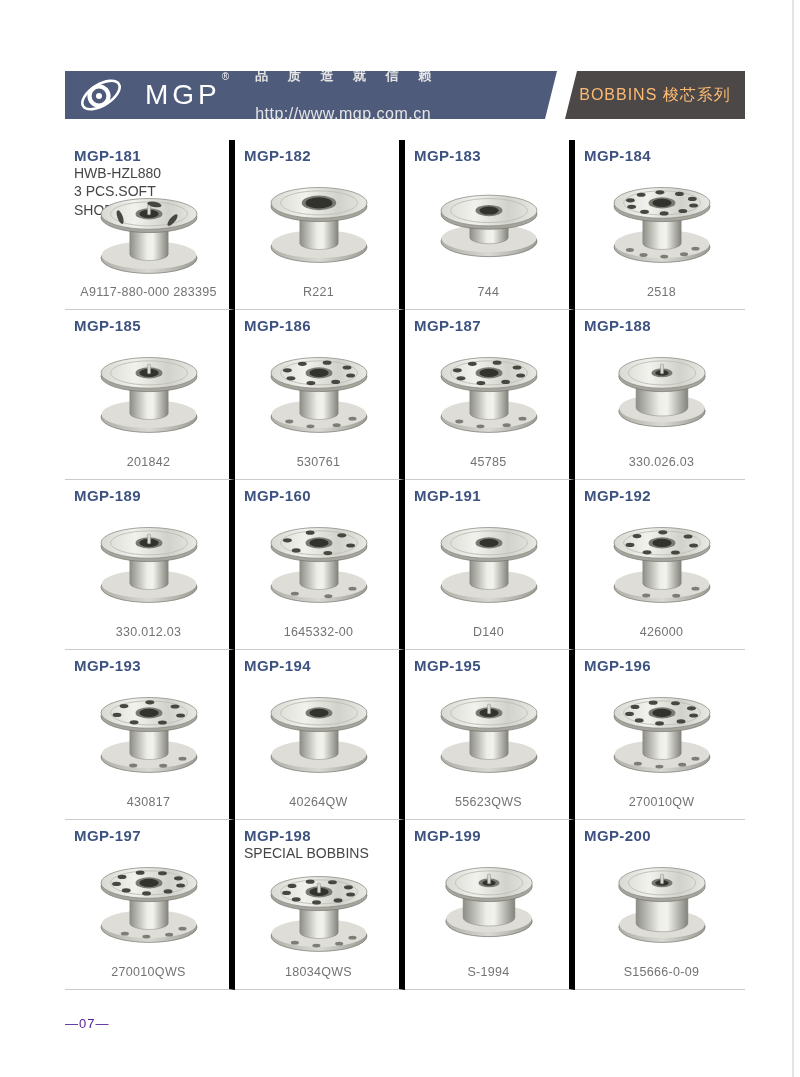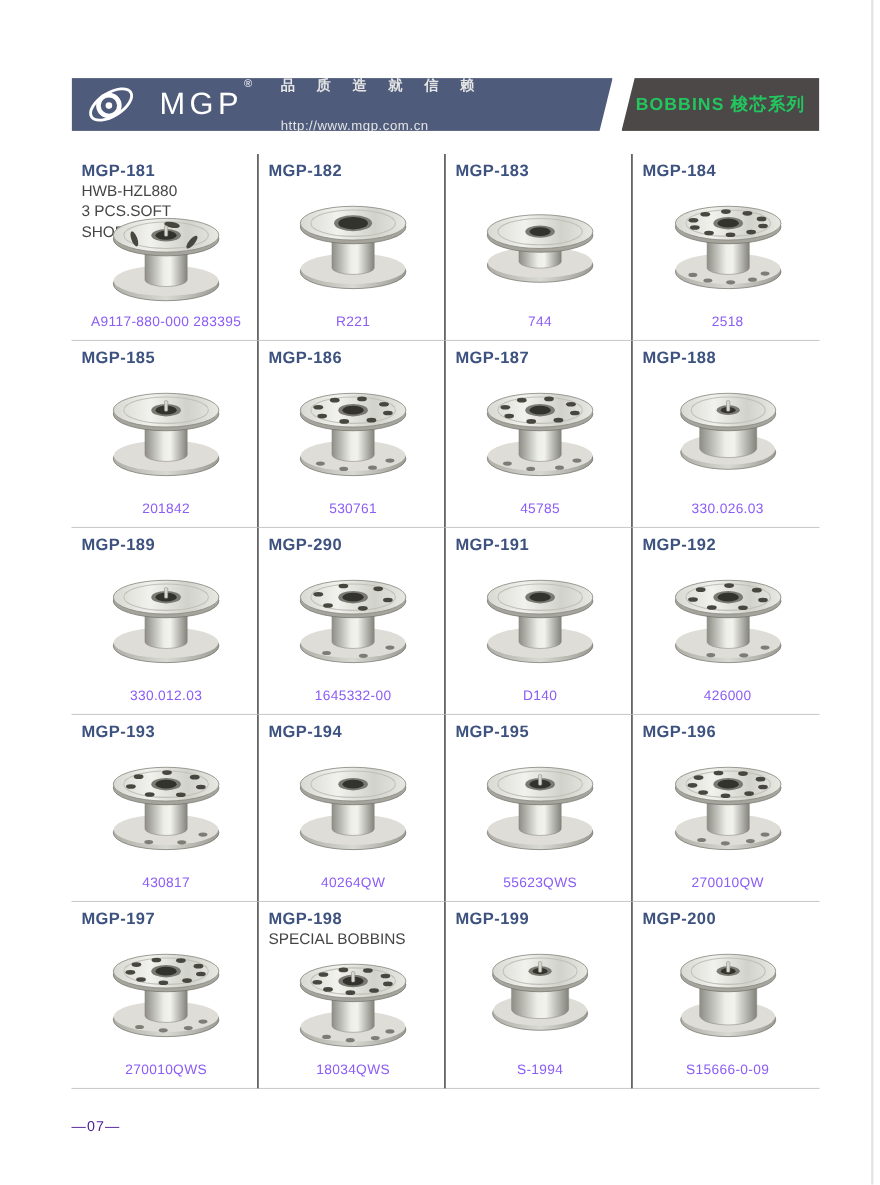--- a/index.html
+++ b/index.html
@@ -15,43 +15,43 @@
   .header-blue{
     position:absolute;left:0;top:0;width:492px;height:48px;background:#4e5b7b;
     clip-path:polygon(0 0,100% 0,calc(100% - 12px) 100%,0 100%);
     display:flex;align-items:center;
   }
   .logo-wrap{margin-left:12px;width:48px;height:46px;flex:0 0 auto;}
   .brand{color:#ffffff;font-weight:normal;font-size:28px;letter-spacing:4px;margin-left:20px;line-height:1;}
   .reg{color:#ffffff;font-size:10px;vertical-align:top;position:relative;top:-9px;letter-spacing:0;margin-left:1px;}
   .tagline-block{margin-left:26px;color:#e5e5e5;}
   .tagline{font-size:13px;letter-spacing:8px;font-weight:bold;white-space:nowrap;}
-  .website{font-size:12px;letter-spacing:.5px;margin-top:20px;}
+  .website{font-size:16px;letter-spacing:.5px;margin-top:20px;}
   .header-gray{
     position:absolute;left:500px;top:0;width:180px;height:48px;background:#4b4847;
     clip-path:polygon(12px 0,100% 0,100% 100%,0 100%);
     display:flex;align-items:center;justify-content:center;
   }
-  .series-title{color:#22c55e;font-size:16px;font-weight:bold;letter-spacing:1px;white-space:nowrap;}
+  .series-title{color:#fdba74;font-size:16px;font-weight:normal;letter-spacing:1px;white-space:nowrap;}
 
   
   .grid{
     position:absolute;left:65px;top:140px;width:680px;
     display:grid;grid-template-columns:repeat(4,170px);grid-auto-rows:170px;
   }
   .cell{
-    box-sizing:border-box;border-bottom:1px solid #cbcbcb;border-right:1px solid #000000;
+    box-sizing:border-box;border-bottom:1px solid #cbcbcb;border-right:6px solid #000000;
     display:flex;flex-direction:column;padding:7px 6px 10px 9px;
   }
   .cell:nth-child(4n){border-right:none;justify-content:center;}
   .model{color:#3d527f;font-weight:bold;font-size:15px;letter-spacing:.4px;line-height:1.15;}
   .subtitle{color:#454545;font-size:14px;line-height:1.3;white-space:pre-line;min-height:0;}
   .img{flex:1;display:flex;align-items:center;justify-content:center;}
   .img svg{width:128px;height:96px;}
-  .part{color:#8b5cf6;font-size:12.5px;text-align:center;letter-spacing:.3px;padding-top:2px;}
+  .part{color:#737373;font-size:12.5px;text-align:center;letter-spacing:.3px;padding-top:2px;}
 
   
   .page-number{position:absolute;left:65px;top:1016px;color:#4c1d95;font-size:13px;letter-spacing:1px;}
 </style>
 </head>
 <body>
 
 <div class="scan-edge"></div>
 
 <div class="header">
@@ -450,21 +450,21 @@
           <ellipse cx="65" cy="28" rx="40" ry="12.5" fill="none" stroke="#c0c0b9" stroke-width="1"></ellipse>
           <ellipse cx="65" cy="28" rx="14" ry="5.88" fill="#7a7a72"></ellipse>
           <ellipse cx="65" cy="28" rx="10" ry="4.2" fill="#33332e"></ellipse>
           <rect x="63.4" y="19" width="3.2" height="10" rx="1" fill="#d8d8d2" stroke="#85857e" stroke-width="0.5"></rect>
         </svg>
     </div>
     <div class="part">330.012.03</div>
   </div>
 
   <div class="cell">
-    <div class="model">MGP-290</div>
+    <div class="model">MGP-160</div>
     <div class="subtitle"></div>
     <div class="img">
       <svg viewBox="0 0 130 100">
           <defs>
             <linearGradient id="fl9" x1="0" y1="0" x2="1" y2="0">
               <stop offset="0" stop-color="#d9d9d3"></stop>
               <stop offset="0.35" stop-color="#f1f1ed"></stop>
               <stop offset="0.7" stop-color="#d2d2cc"></stop>
               <stop offset="1" stop-color="#e9e9e4"></stop>
             </linearGradient>

